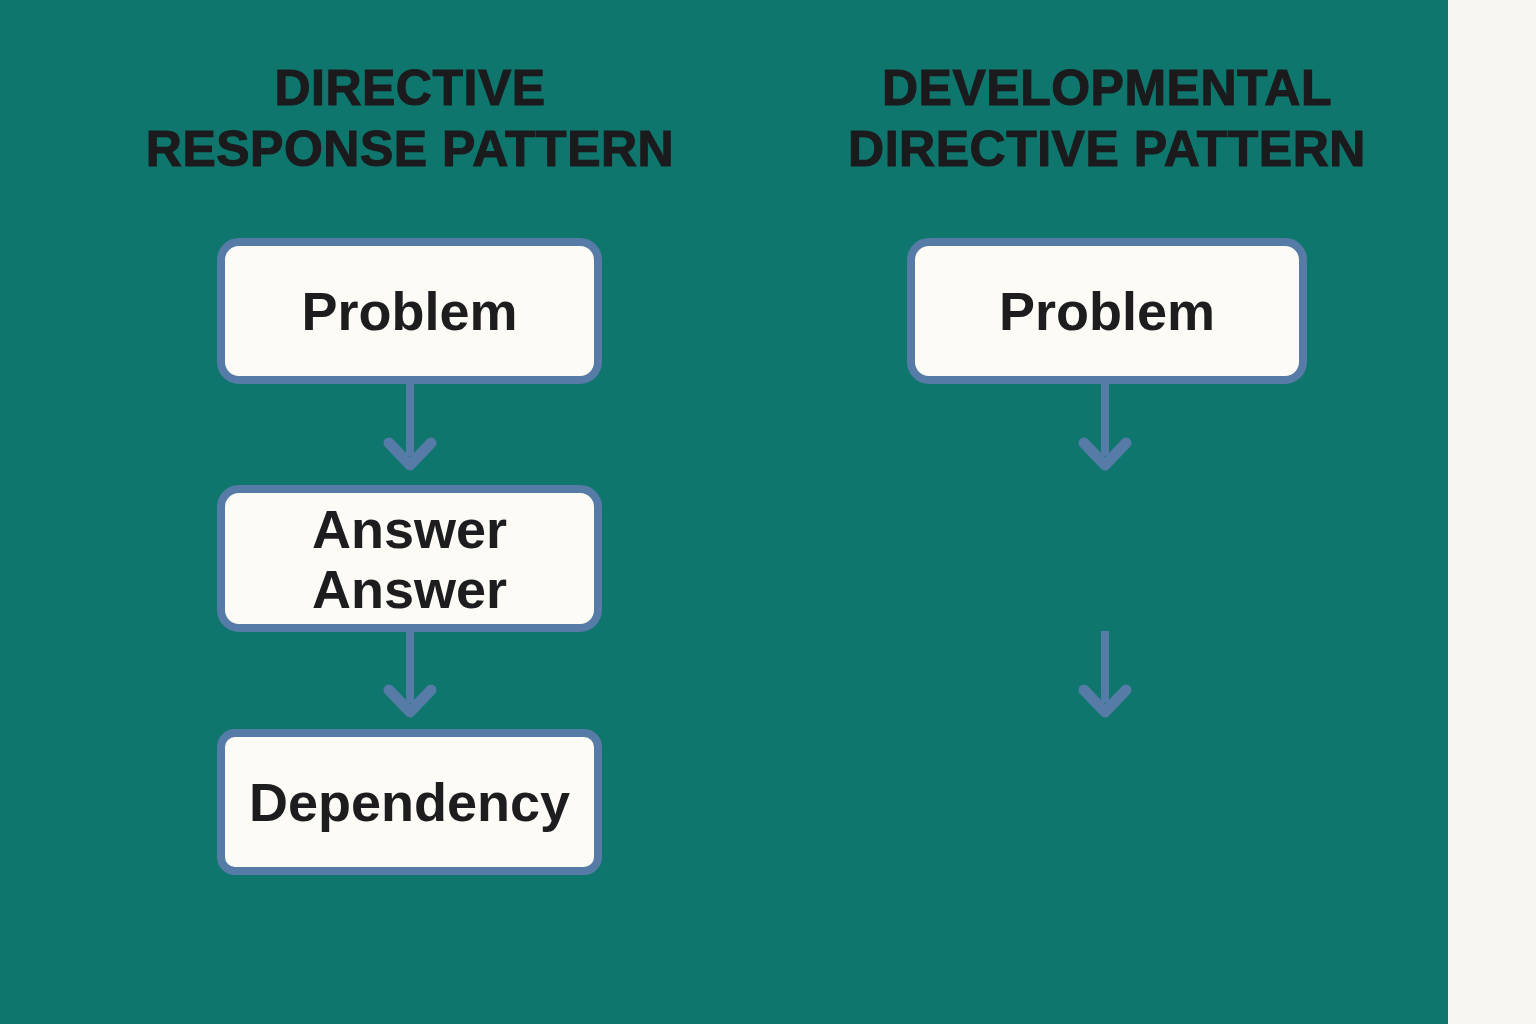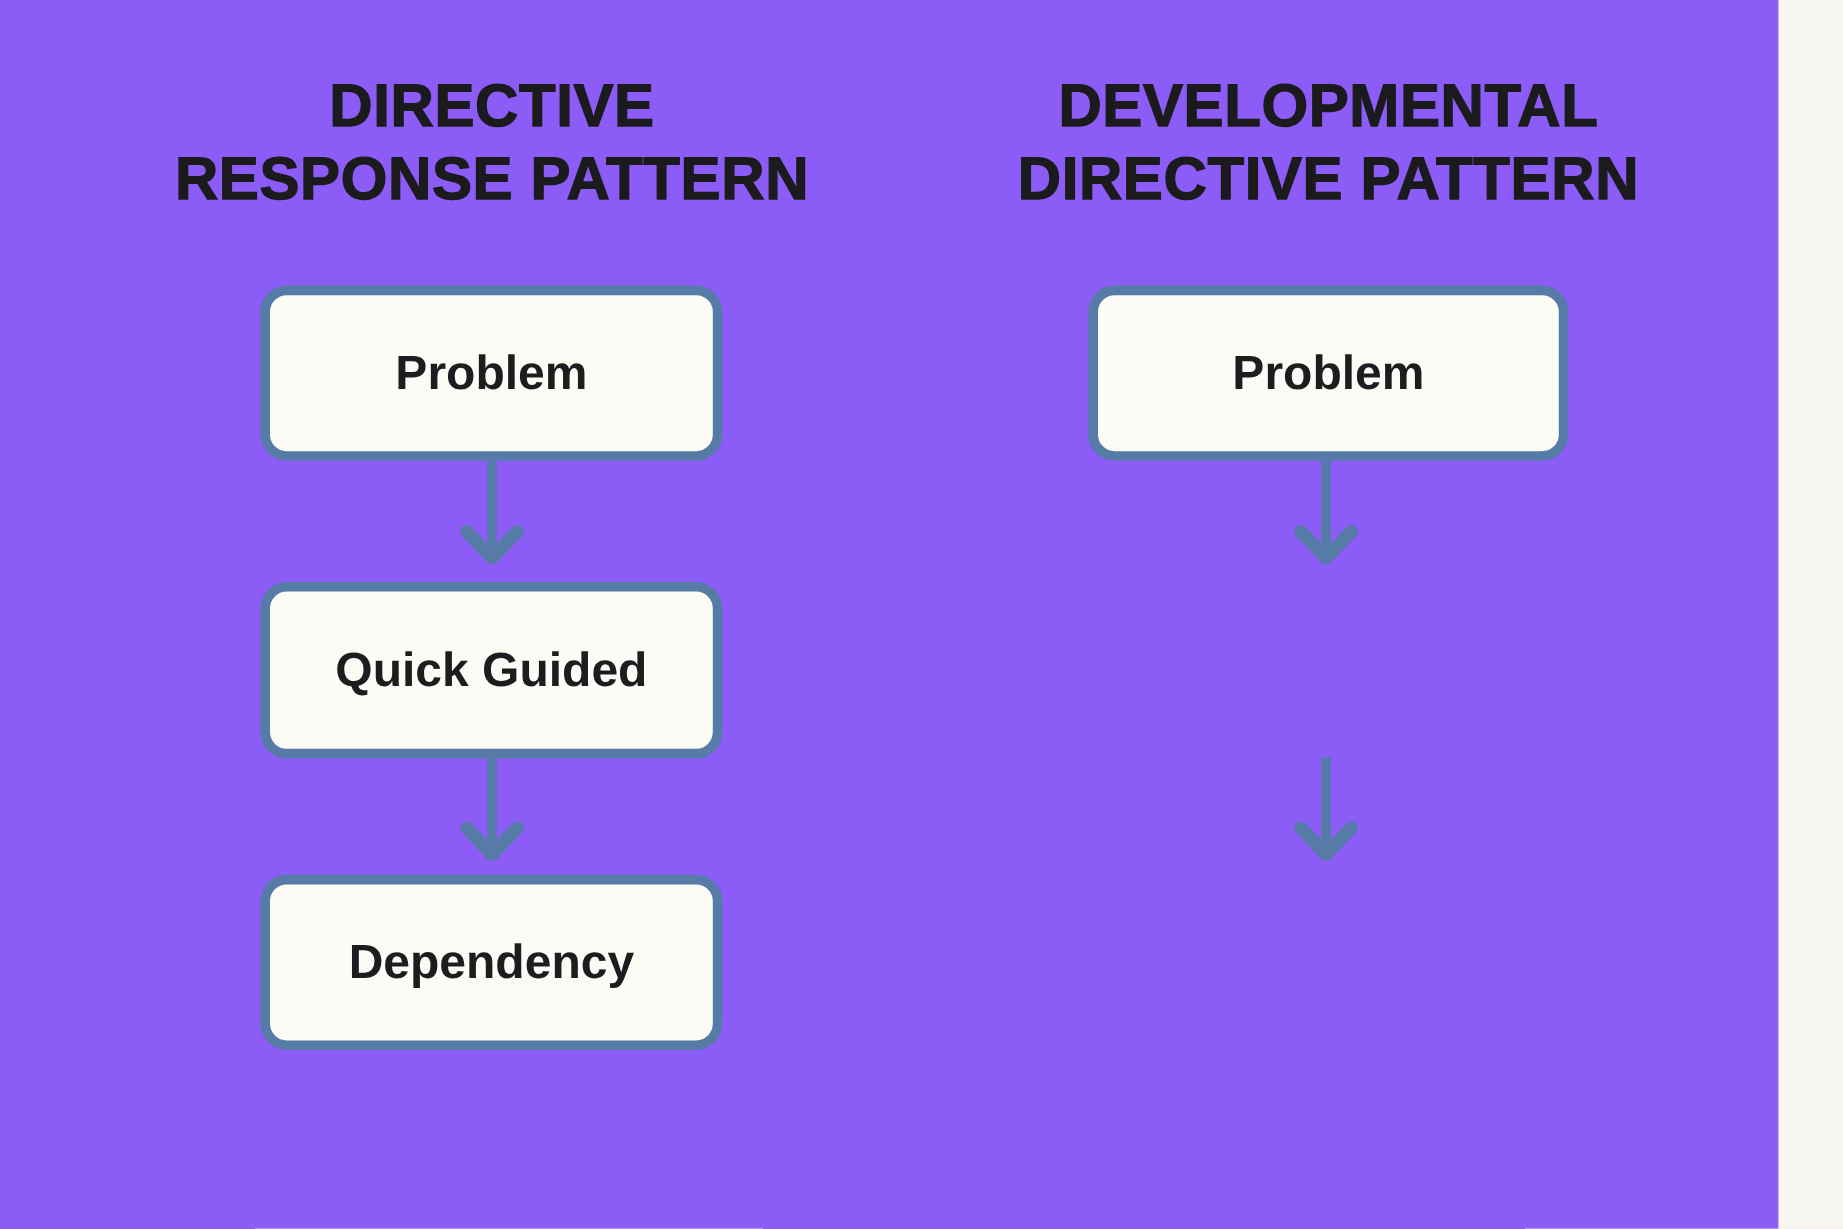--- a/index.html
+++ b/index.html
@@ -4,25 +4,24 @@
 <style>
   html, body {
     margin: 0;
     padding: 0;
     background: #f8f6f0;
   }
   .canvas {
     position: relative;
     width: 1448px;
     height: 1024px;
-    background: #8b5cf6;
+    background: #0f766e;
     overflow: hidden;
     font-family: "Liberation Sans", sans-serif;
     color: #1d1d1f;
-    padding-left: 34px;
   }
   .col-title {
     position: absolute;
     top: 58px;
     height: 132px;
     text-align: center;
     font-size: 50px;
     line-height: 61px;
     font-weight: 700;
     letter-spacing: 0.5px;
@@ -37,32 +36,32 @@
     box-sizing: border-box;
     border: 8px solid #567ba6;
     border-radius: 22px;
     background: #fcfbf6;
     display: flex;
     align-items: center;
     justify-content: center;
     text-align: center;
   }
   .flow-box .label {
-    font-size: 40px;
+    font-size: 54px;
     line-height: 60px;
     font-weight: 700;
     color: #1d1d1f;
     white-space: pre-line;
     letter-spacing: 0px;
   }
   .box-l { left: 217px; width: 385px; }
   .box-r { left: 907px; width: 400px; }
   .row1 { top: 238px; height: 146px; }
   .row2 { top: 485px; height: 147px; }
-  .row3 { top: 729px; height: 146px; }
+  .row3 { top: 729px; height: 146px; border-radius: 18px; }
   .arrow {
     position: absolute;
     width: 60px;
     height: 96px;
   }
   .arrow svg { display: block; }
   .ar-l { left: 380px; }
   .ar-r { left: 1075px; }
   .ar-row1 { top: 384px; }
   .ar-row2 { top: 631px; }
@@ -83,21 +82,21 @@
   </div>
 
   <div class="arrow ar-l ar-row1">
     <svg width="60" height="96" viewBox="0 0 60 96">
       <line x1="30" y1="0" x2="30" y2="72" stroke="#567ba6" stroke-width="8"></line>
       <polyline points="9,59 30,81 51,59" fill="none" stroke="#567ba6" stroke-width="11" stroke-linecap="round" stroke-linejoin="round"></polyline>
     </svg>
   </div>
 
   <div class="flow-box box-l row2">
-    <div class="label">Quick Guided</div>
+    <div class="label">Answer Answer</div>
   </div>
 
   <div class="arrow ar-l ar-row2">
     <svg width="60" height="96" viewBox="0 0 60 96">
       <line x1="30" y1="0" x2="30" y2="72" stroke="#567ba6" stroke-width="8"></line>
       <polyline points="9,59 30,81 51,59" fill="none" stroke="#567ba6" stroke-width="11" stroke-linecap="round" stroke-linejoin="round"></polyline>
     </svg>
   </div>
 
   <div class="flow-box box-l row3">

